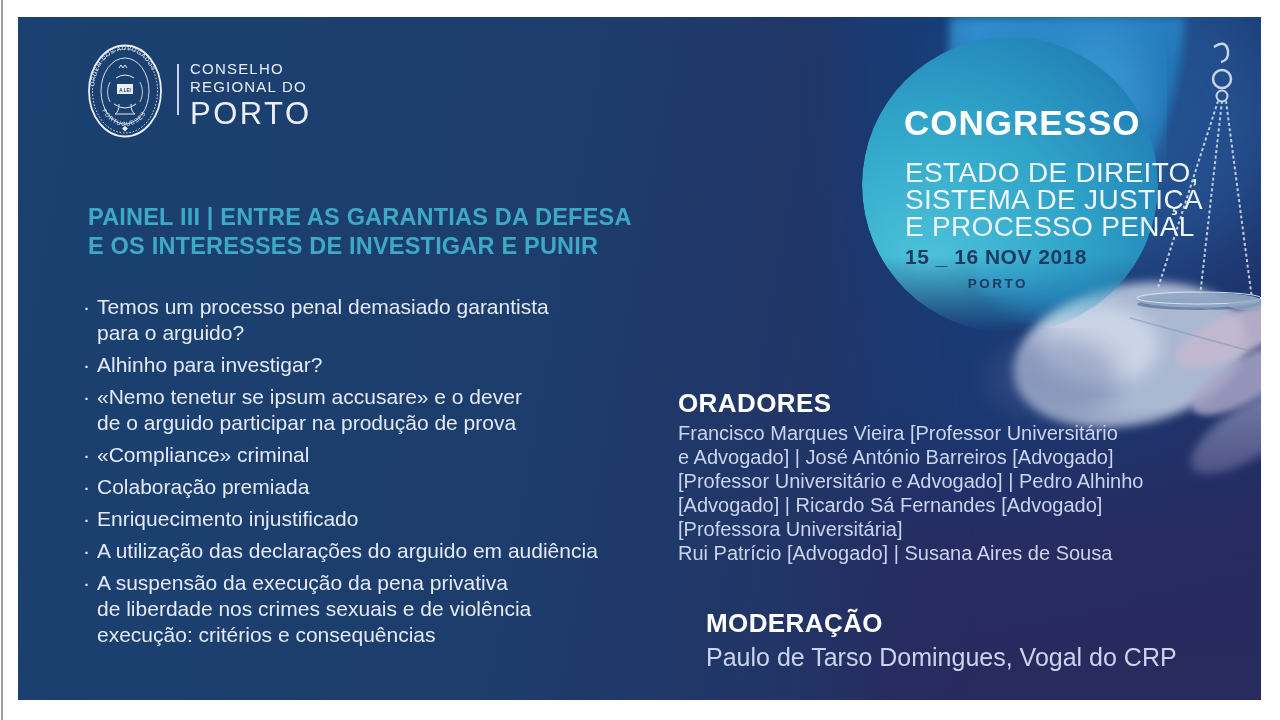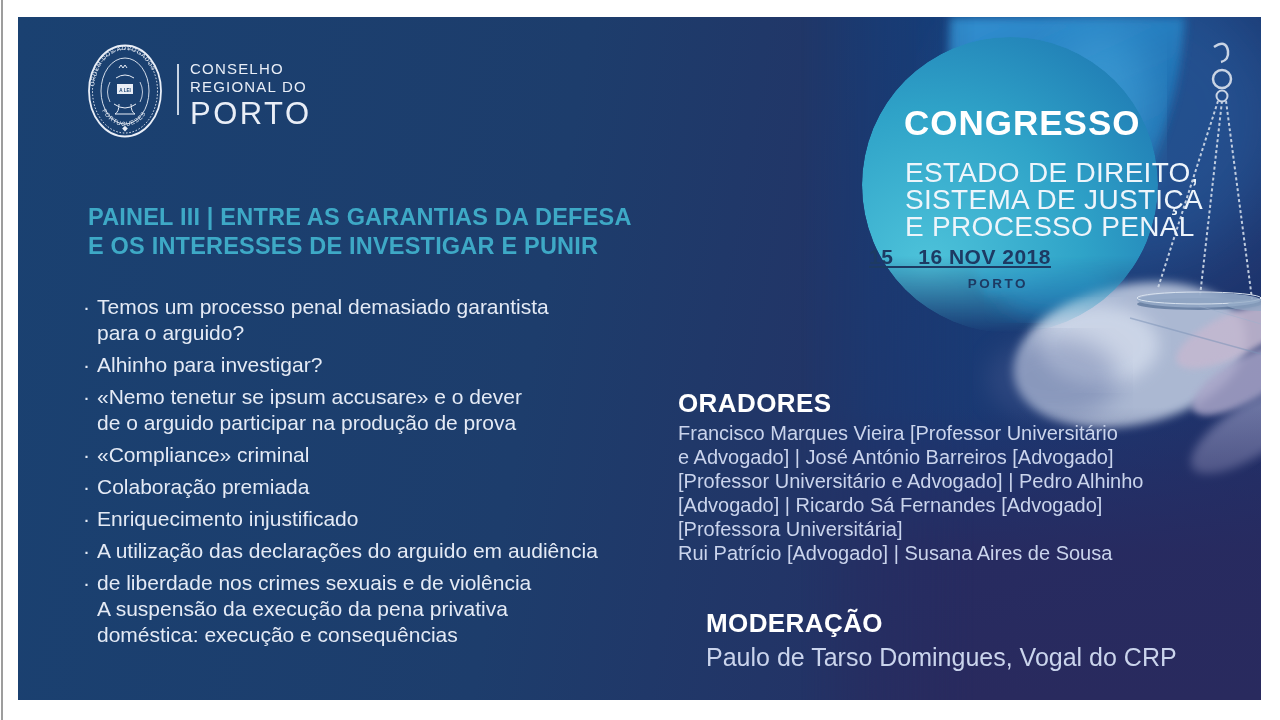--- a/index.html
+++ b/index.html
@@ -20,21 +20,21 @@
   }
   
   .badge-circle{
     position:absolute;left:844px;top:20px;width:296px;height:296px;border-radius:50%;
     background:radial-gradient(circle at 22% 78%, #4ec3da 0%, #2fa3c8 48%, #1b6fae 100%);
     -webkit-mask-image:linear-gradient(to bottom,#000 74%,rgba(0,0,0,.3) 92%,transparent 100%);
     mask-image:linear-gradient(to bottom,#000 74%,rgba(0,0,0,.3) 92%,transparent 100%);
   }
   .badge-title{position:absolute;left:886px;top:86px;font-size:35px;font-weight:800;letter-spacing:1px;color:#ffffff;}
   .badge-sub{position:absolute;left:887px;top:142px;font-size:28px;line-height:27px;font-weight:400;letter-spacing:.3px;color:#eef5fb;}
-  .badge-dates{position:absolute;left:851px;top:228px;width:186px;font-size:21px;font-weight:800;letter-spacing:.5px;color:#1d3a63;text-decoration:underline;}
+  .badge-dates{position:absolute;left:887px;top:228px;width:186px;font-size:21px;font-weight:800;letter-spacing:.5px;color:#1d3a63;}
   .badge-city{position:absolute;left:887px;top:259px;width:186px;text-align:center;font-size:13.5px;font-weight:800;letter-spacing:2.5px;color:#1d3a63;}
   
   .seal{position:absolute;left:68px;top:25px;width:78px;height:98px;}
   .logo-divider{position:absolute;left:159px;top:47px;width:1.5px;height:51px;background:rgba(230,238,248,.85);}
   .org{position:absolute;left:172px;top:43px;color:#e9eef7;}
   .org-small{font-size:15px;line-height:17.5px;letter-spacing:1.2px;font-weight:400;}
   .org-city{font-size:31px;letter-spacing:2.5px;font-weight:500;margin-top:1px;}
   
   .panel-title{position:absolute;left:70px;top:186px;font-size:23.5px;line-height:29px;font-weight:800;letter-spacing:.2px;color:#3ea9c6;}
   .bullets{position:absolute;left:65px;top:277px;width:590px;color:#e4eaf5;font-size:21px;line-height:26px;}
@@ -212,23 +212,23 @@
     </div>
     <div class="bullet">
       <span class="marker">·</span>
       <span>
         <div>A utilização das declarações do arguido em audiência</div>
       </span>
     </div>
     <div class="bullet">
       <span class="marker">·</span>
       <span>
-        <div>de liberdade nos crimes sexuais e de violência</div>
-          <div>A suspensão da execução da pena privativa</div>
-          <div>doméstica: execução e consequências</div>
+        <div>A suspensão da execução da pena privativa</div>
+          <div>de liberdade nos crimes sexuais e de violência</div>
+          <div>execução: critérios e consequências</div>
       </span>
     </div>
   </div>
 
   <div class="heading oradores-heading">ORADORES</div>
   <div class="speakers">
     <div>Francisco Marques Vieira [Professor Universitário</div>
     <div>e Advogado] | José António Barreiros [Advogado]</div>
     <div>[Professor Universitário e Advogado] | Pedro Alhinho</div>
     <div>[Advogado] | Ricardo Sá Fernandes [Advogado]</div>

